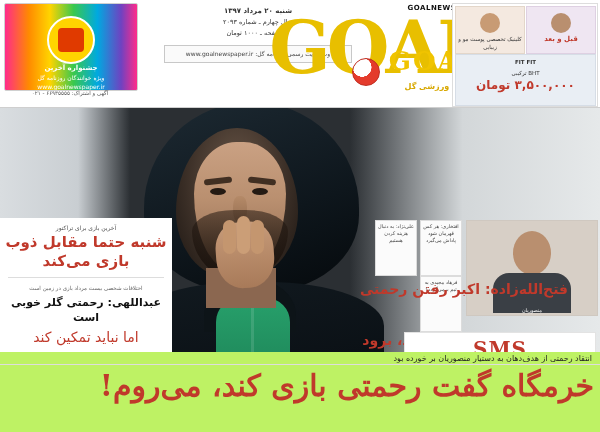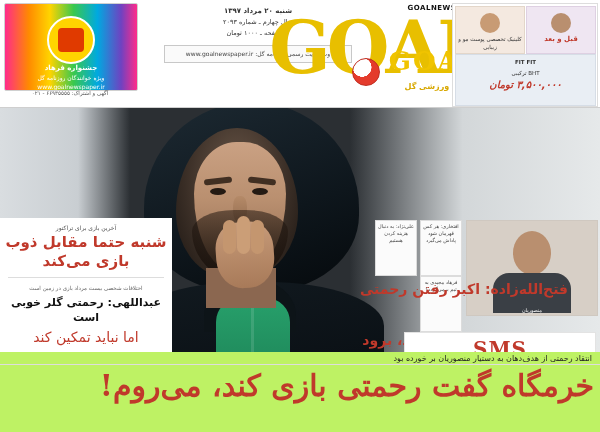--- a/index.html
+++ b/index.html
@@ -43,21 +43,21 @@
   .logo-sub{position:absolute;right:8px;top:80px;font-size:8px;color:#d8a800;font-weight:bold;direction:rtl;}
 
   
   .ad-top{position:absolute;left:452px;top:3px;width:144px;height:102px;background:#ffffff;border:1px solid #dddddd;}
   .ad-top .ad-a{position:absolute;left:2px;top:2px;width:68px;height:46px;background:#f4e9e0;border:1px solid #e3d6c9;}
   .ad-top .ad-b{position:absolute;left:73px;top:2px;width:68px;height:46px;background:#efe6f2;border:1px solid #ded0e2;}
   .ad-top .ad-c{position:absolute;left:2px;top:50px;width:139px;height:50px;background:#e9eef4;border:1px solid #d6dde6;}
   .ad-face{position:absolute;border-radius:50%;background:#c89b74;}
   .ad-txt{position:absolute;direction:rtl;text-align:center;color:#333;font-size:5.5px;line-height:8px;}
   .ad-red{color:#c0392b;font-weight:bold;font-size:7px;}
-  .ad-price{color:#c0392b;font-weight:bold;font-size:10px;font-style:italic;}
+  .ad-price{color:#c0392b;font-weight:bold;font-size:12px;}
 
   
   .photo{position:absolute;left:0;top:108px;width:600px;height:324px;overflow:hidden;background:#2b2f33;}
   .player{position:absolute;left:120px;top:-6px;width:270px;height:336px;}
   .hood{position:absolute;left:24px;top:0px;width:215px;height:190px;border-radius:52% 52% 46% 46%/58% 58% 42% 42%;
         background:linear-gradient(160deg,#1d2a33 0%,#0e161c 60%,#05090c 100%);}
   .hood-in{position:absolute;left:56px;top:26px;width:122px;height:150px;border-radius:50% 50% 44% 44%/56% 56% 44% 44%;
         background:radial-gradient(ellipse at 50% 35%,#6e5a4b 0%,#3a2e26 60%,#1a1410 100%);}
   .face{position:absolute;left:74px;top:40px;width:92px;height:130px;border-radius:46% 46% 44% 44%/40% 40% 60% 60%;
         background:linear-gradient(180deg,#caa183 0%,#b98f6f 45%,#8d6a50 100%);}
@@ -132,21 +132,21 @@
 </head>
 <body>
 
 <div id="page">
 
   <div class="masthead">
 
     <div class="promo">
       <div class="promo-inner">
         <div class="promo-badge"></div>
-        <div class="promo-t1">جشنواره فرهاد</div>
+        <div class="promo-t1">جشنواره آخرین</div>
         <div class="promo-t2">ویژه خوانندگان روزنامه گل</div>
         <div class="promo-t3">www.goalnewspaper.ir</div>
       </div>
     </div>
     <div class="promo-cap">آگهی و اشتراک: ۶۶۹۳۵۵۵۵ - ۰۲۱</div>
 
     <div class="info">
       <div class="info-line info-strong">شنبه ۲۰ مرداد ۱۳۹۷</div>
       <div class="info-line">سال چهارم ـ شماره ۲۰۹۳</div>
       <div class="info-line">۱۲ صفحه ـ ۱۰۰۰ تومان</div>

